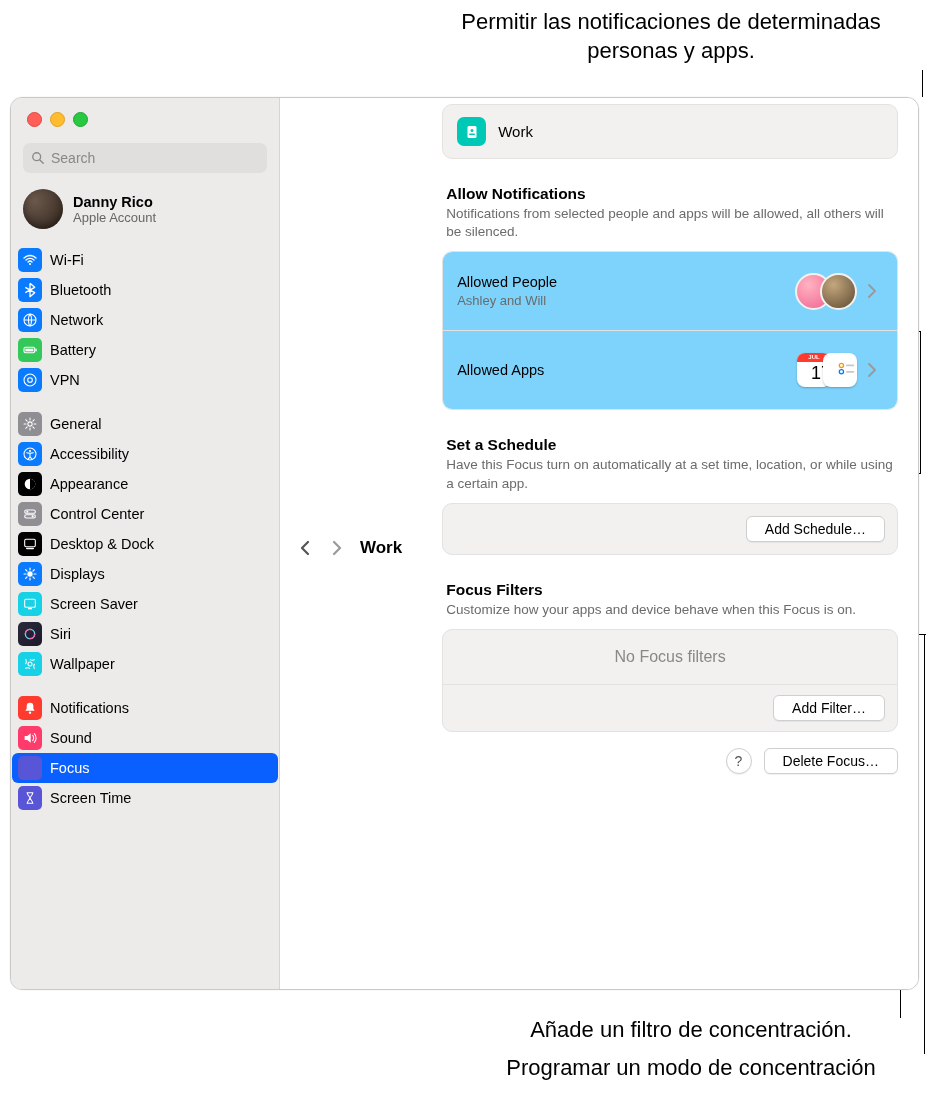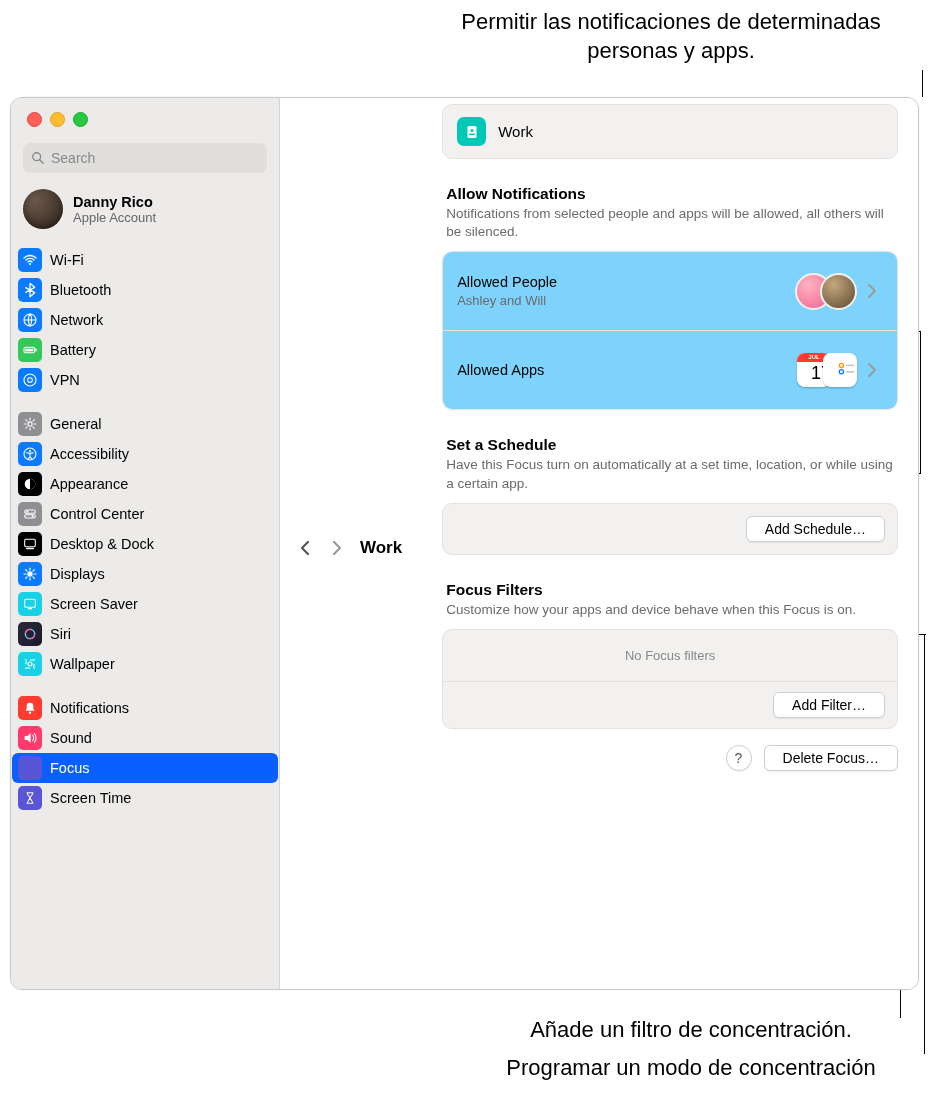--- a/index.html
+++ b/index.html
@@ -61,21 +61,21 @@
 
 .app-icons{display:flex}
 .app-ico{width:34px;height:34px;border-radius:8px;background:#fff;box-shadow:0 1px 2px rgba(0,0,0,.25);display:flex;align-items:center;justify-content:flex-end;font-size:9px;font-weight:700;position:relative}
 .app-ico:nth-child(2){margin-left:-8px}
 .cal-top{position:absolute;top:0;left:0;right:0;height:9px;background:#ff3b30;border-radius:8px 8px 0 0;color:#fff;font-size:6px;text-align:center;line-height:9px}
 .cal-num{font-size:18px;font-weight:400;margin-top:6px}
 
 .btncard{background:#f2f1f0;border:1px solid #e3e2e1;border-radius:10px;padding:12px 12px;display:flex;justify-content:flex-end}
 .macbtn{background:#fff;border:1px solid #cfcfcf;border-radius:6px;padding:4px 18px;font-size:14px;box-shadow:0 1px 1px rgba(0,0,0,.06);cursor:default}
 .filter-card{background:#f2f1f0;border:1px solid #e3e2e1;border-radius:10px;overflow:hidden}
-.filter-empty{text-align:center;color:#888;font-size:13px;padding:18px 12px;border-bottom:1px solid #e3e2e1}
+.filter-empty{text-align:center;color:#888;font-size:16px;padding:18px 12px;border-bottom:1px solid #e3e2e1}
 .filter-act{display:flex;justify-content:flex-end;padding:10px 12px}
 
 .footer-actions{display:flex;justify-content:flex-end;gap:12px;margin-top:16px;align-items:center}
 .helpbtn{width:24px;height:24px;border:1px solid #cfcfcf;border-radius:50%;background:#fff;display:flex;align-items:center;justify-content:center;font-size:14px;color:#555;box-shadow:0 1px 1px rgba(0,0,0,.06)}
 
 .leader{position:absolute;background:#000}
 </style>
 </head>
 <body>
 

